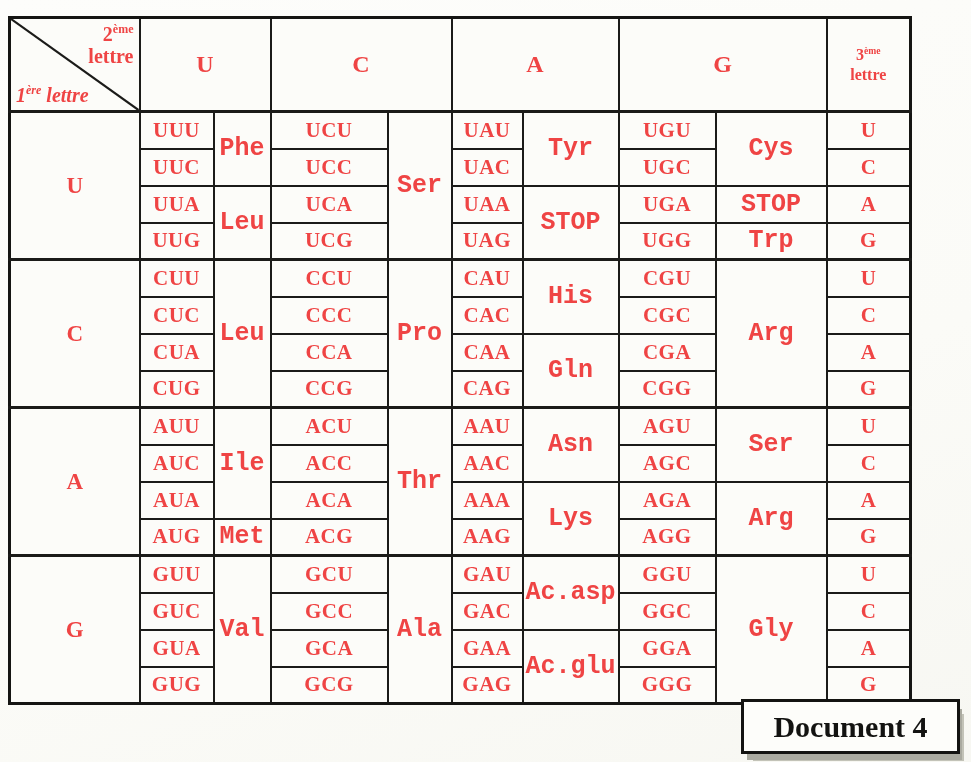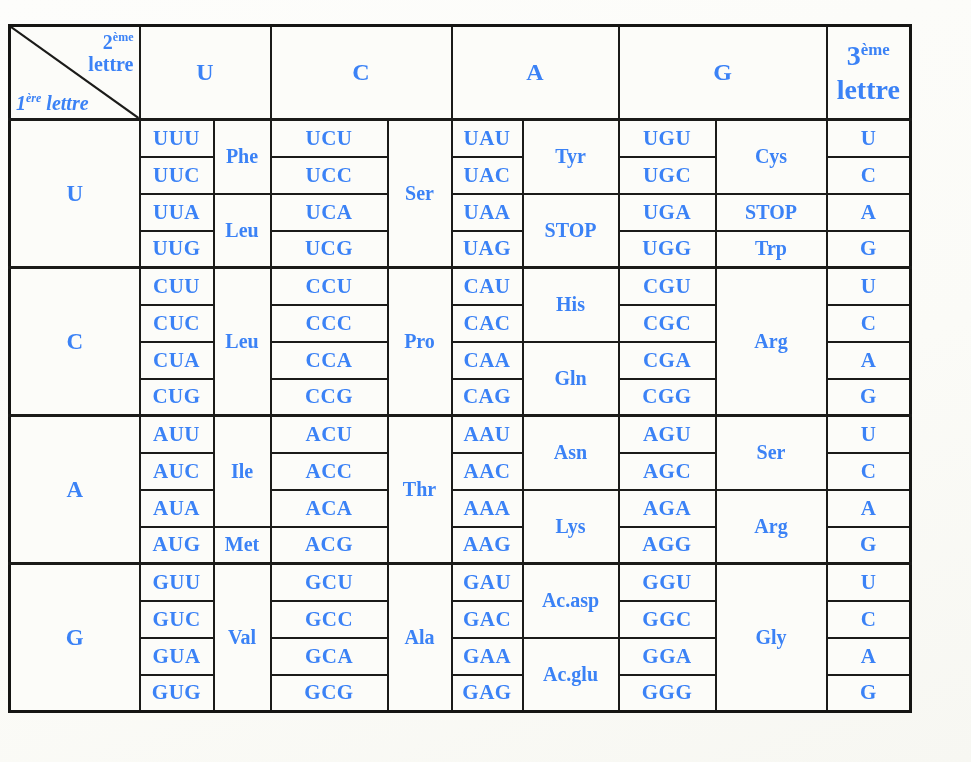--- a/index.html
+++ b/index.html
@@ -9,53 +9,53 @@
     background:#ffffff;
     overflow:hidden;
   }
   .page{
     position:relative;
     width:971px;height:762px;
     background:linear-gradient(160deg,#fdfdfb 0%,#fbfbf7 60%,#f7f7f2 100%);
   }
   table.code-table{
     position:absolute;
-    left:8px;top:24px;
+    left:8px;top:16px;
     border-collapse:collapse;
     table-layout:fixed;
     background:#fcfcf9;
-    color:#3b82f6;
+    color:#ef4444;
     border-radius:22px;
   }
   table.code-table th, table.code-table td{
     border:2px solid #1b1b19;
     text-align:center;
     vertical-align:middle;
     font-weight:bold;
     padding:0;
     background:#fcfcf9;
   }
   table.code-table{border:3px solid #151513;}
   thead tr{height:94px;}
   tbody tr{height:37px;}
   tbody tr.block-start td{border-top-width:3px;}
   th.second-letter{font-size:24px;}
   td.codon{font-size:21px;letter-spacing:0.5px;}
-  td.amino{font-size:20px;}
+  td.amino{font-size:25px;font-family:Liberation Mono, monospace;}
   td.first{font-size:23px;}
   td.third{font-size:21px;}
   th.corner{position:relative;font-size:20px;line-height:1.12;}
   th.corner svg.diag{position:absolute;left:0;top:0;width:100%;height:100%;}
   .corner-top{
     position:absolute;top:4px;right:5px;
     display:flex;flex-direction:column;align-items:flex-end;
   }
   .corner-bottom{position:absolute;bottom:4px;left:5px;white-space:nowrap;font-style:italic;}
   sup{font-size:0.6em;line-height:0;}
-  th.third-h{font-size:28px;line-height:1.2;}
+  th.third-h{font-size:16px;line-height:1.2;}
   th.third-h .stack{display:flex;flex-direction:column;align-items:center;}
   .doc-badge{
     position:absolute;
     left:741px;top:699px;
     width:213px;height:49px;
     background:#fdfdfa;
     border:3px solid #131311;
     display:flex;align-items:center;justify-content:center;
     font-size:30px;font-weight:bold;color:#131311;
     box-shadow:4px 8px 0 -2px #aaaaa0, 8px 11px 0 -4px #c3c3b8;
@@ -244,14 +244,17 @@
         <tr>
           <td class="codon">GUG</td>
           <td class="codon">GCG</td>
           <td class="codon">GAG</td>
           <td class="codon">GGG</td>
           <td class="third">G</td>
         </tr>
       </tbody>
   </table>
 
+  <div class="doc-badge">
+    <span>Document 4</span>
+  </div>
 
 </div>
 
 </body></html>

